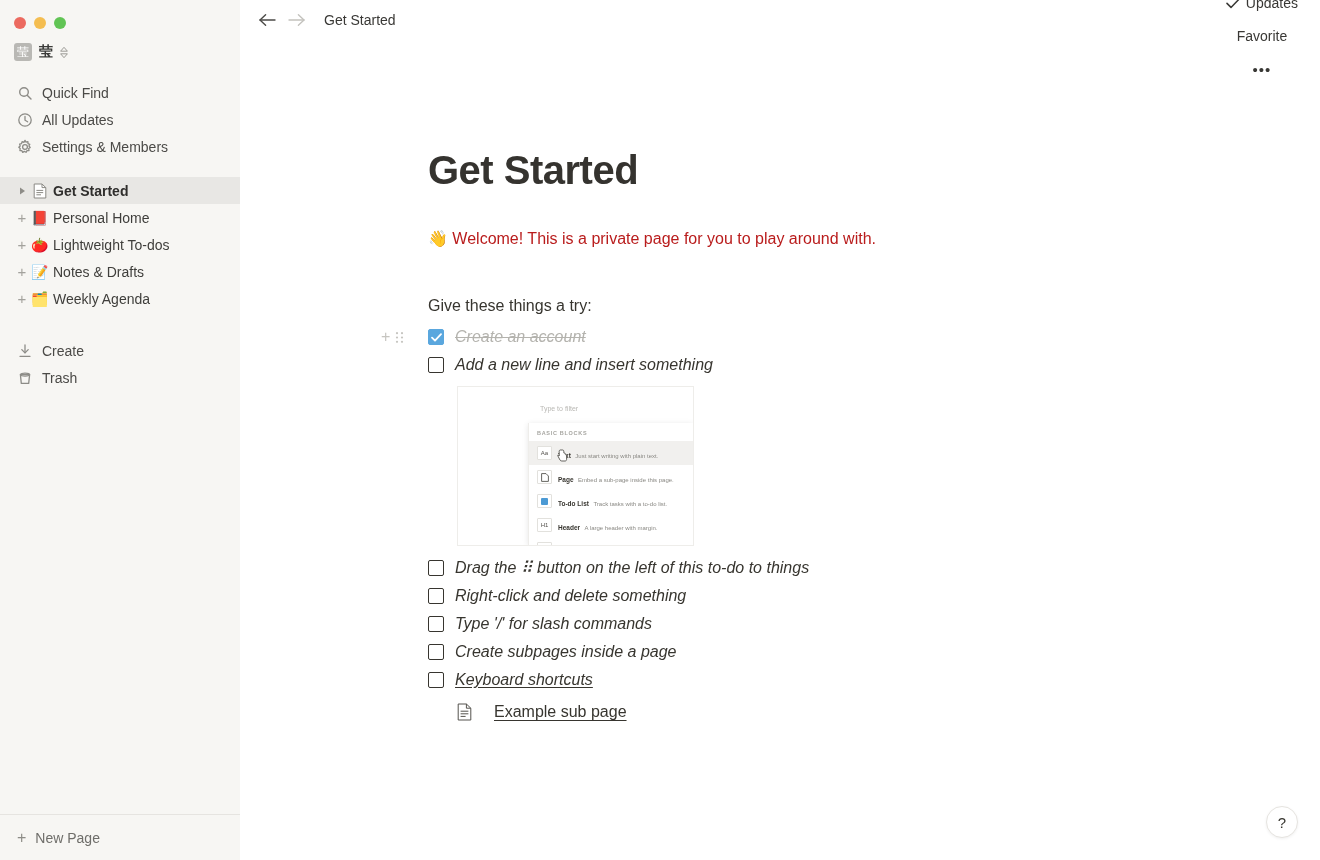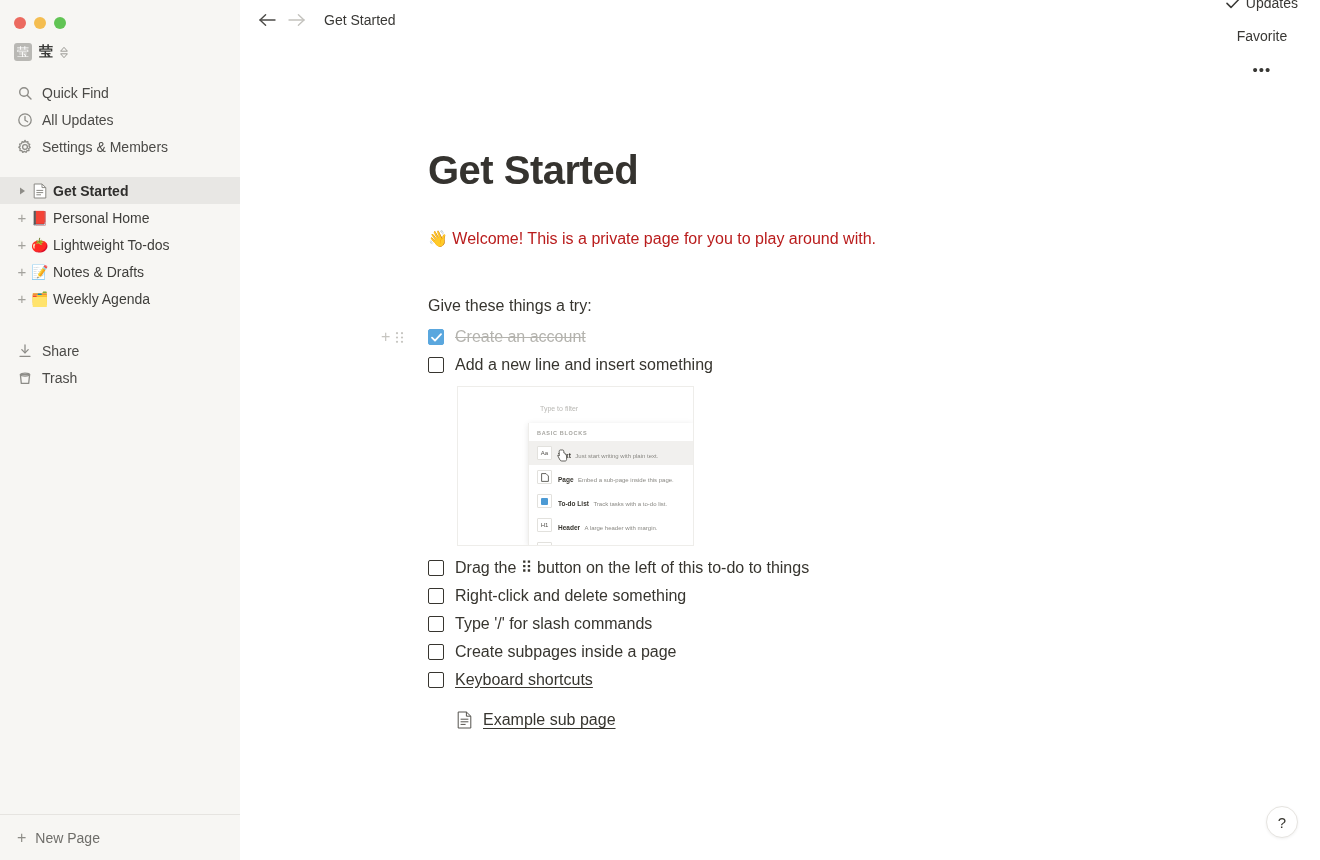--- a/index.html
+++ b/index.html
@@ -145,21 +145,21 @@
   .cbox {
     width: 16px; height: 16px; flex: 0 0 16px;
     border: 1.6px solid #37352f; border-radius: 2px;
     margin: 6px 11px 0 0; background: #ffffff; cursor: pointer;
   }
   .cbox.checked {
     background: #5aa7de; border-color: #5aa7de;
     display: flex; align-items: center; justify-content: center;
   }
   .cbox.checked svg { display: block; }
-  .todo-label { flex: 1 1 auto; }
+  .todo-label { flex: 1 1 auto; font-style: italic; }
   .todo.done .todo-label {
     color: #b4b3ae; text-decoration: line-through;
   }
   .todo-label .lnk { text-decoration: underline; text-underline-offset: 2px; cursor: pointer; }
 
   
   .embed {
     width: 237px; height: 160px; margin: 7px 0 8px 29px;
     border: 1px solid #eeedea; background: #ffffff;
     overflow: hidden; position: relative; cursor: pointer;
@@ -193,22 +193,22 @@
     display: block; width: 7px; height: 7px; background: #4c9ad4; border-radius: 1px;
   }
   .embed .mtxt { min-width: 0; }
   .embed .mt { font-size: 6.5px; font-weight: 700; color: #37352f; line-height: 9px; }
   .embed .md { font-size: 6px; color: #8a8984; line-height: 9px; }
   .embed .cursor {
     position: absolute; left: 99px; top: 62px; line-height: 0; color: #55534e;
   }
 
   .subpage {
-    display: flex; align-items: flex-start; gap: 11px;
-    margin: 17px 0 0 29px; font-size: 16px; color: #37352f;
+    display: flex; align-items: flex-start; gap: 22px;
+    margin: 9px 0 0 29px; font-size: 16px; color: #37352f;
     cursor: pointer;
   }
   .subpage .sp-ic { line-height: 0; }
   .subpage .sp-txt { text-decoration: underline; text-underline-offset: 3px; }
 
   .footer-note {
     font-size: 16px; color: #9b9a95; margin-top: 53px;
   }
 
   .help-btn {
@@ -319,21 +319,21 @@
 
     <div class="utils">
       <div class="nav-row">
         <span class="ic">
           <svg viewBox="0 0 16 16" fill="none" stroke="currentColor" stroke-width="1.3" stroke-linecap="round">
               <path d="M8 2 V9.6"></path>
               <path d="M4.8 6.6 L8 9.9 L11.2 6.6"></path>
               <line x1="3" y1="13.3" x2="13" y2="13.3"></line>
             </svg>
         </span>
-        <span>Share</span>
+        <span>Create</span>
       </div>
       <div class="nav-row">
         <span class="ic">
           <svg viewBox="0 0 16 16" fill="none" stroke="currentColor" stroke-width="1.3">
               <path d="M3.4 4.6 H12.6 L11.7 13.4 H4.3 Z" stroke-linejoin="round"></path>
               <ellipse cx="8" cy="4.6" rx="4.6" ry="1.5"></ellipse>
             </svg>
         </span>
         <span>Trash</span>
       </div>

